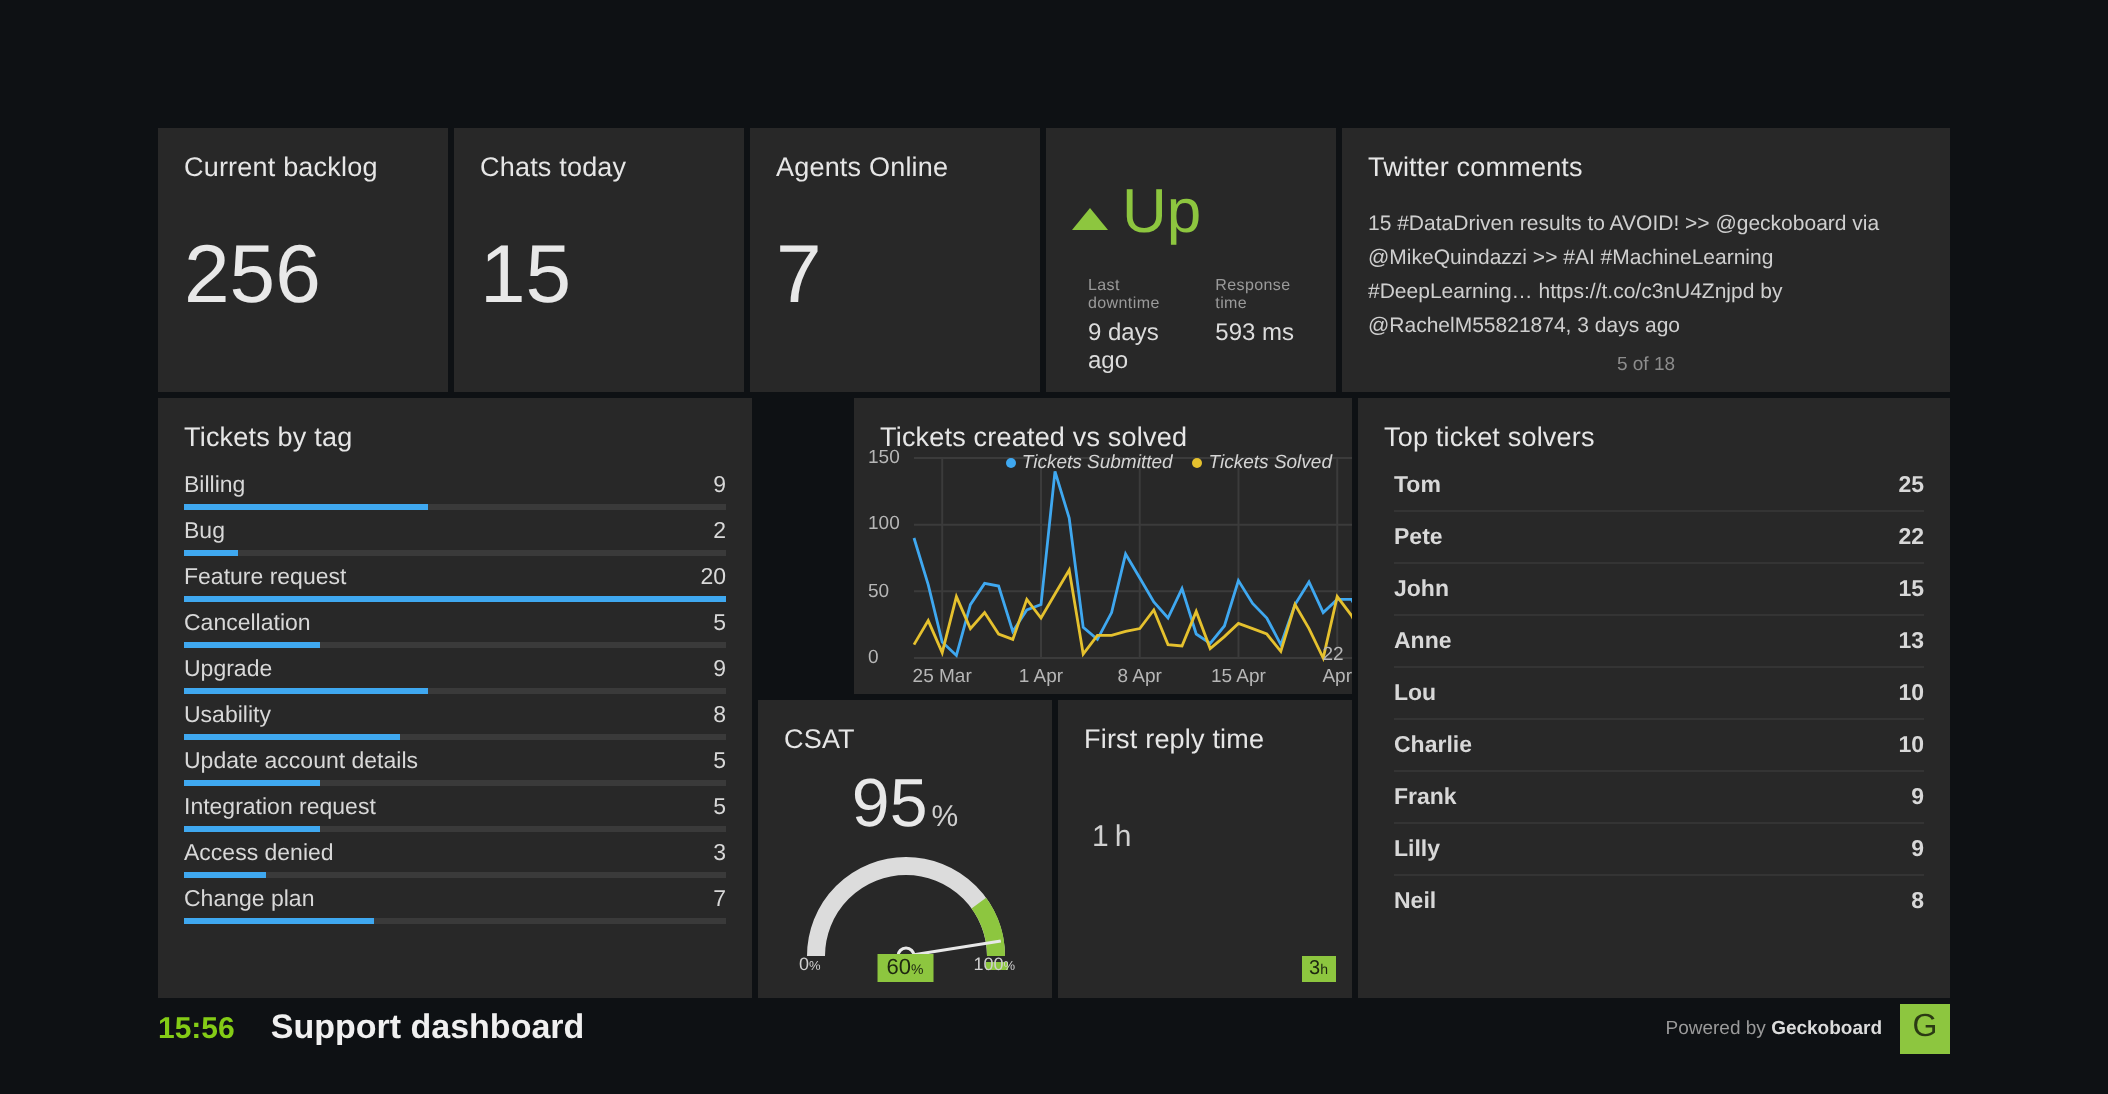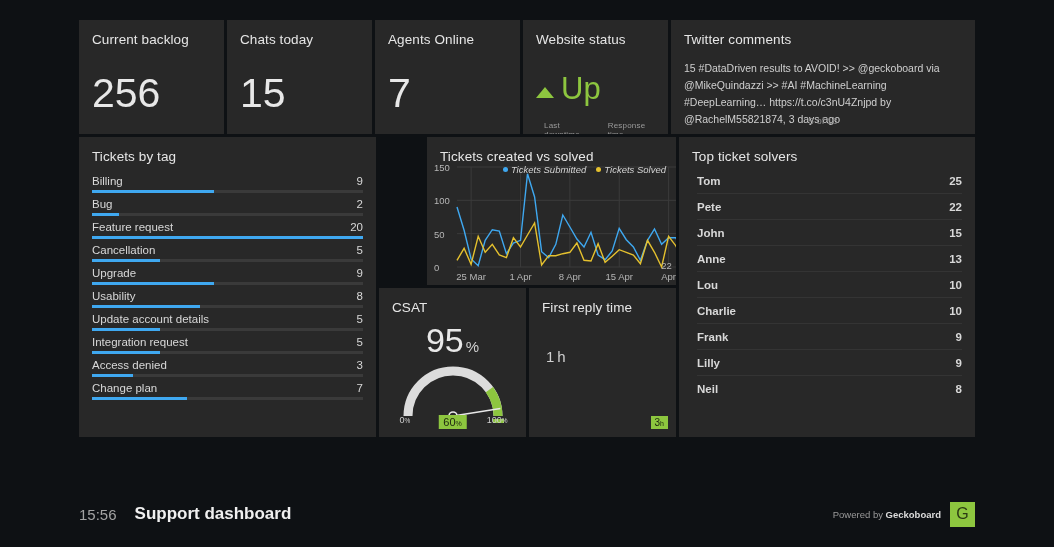--- a/index.html
+++ b/index.html
@@ -8,21 +8,21 @@
     background: #0e1114;
     font-family: "Liberation Sans", sans-serif;
     overflow: hidden;
   }
   .dash {
     position: relative;
     width: 1054px; height: 547px;
     padding: 20px 79px 0 79px;
   }
   .row { display: flex; gap: 3px; }
-  .row-top { height: 114px; }
+  .row-top { height: 132px; margin-top: 44px; }
   .row-bottom { height: 300px; margin-top: 3px; }
   .panel {
     background: #282828;
     position: relative;
     overflow: hidden;
   }
   .panel-title {
     font-size: 13.5px;
     color: #e6e6e6;
     font-weight: 400;
@@ -136,21 +136,21 @@
     display: flex; justify-content: space-between; align-items: center;
     height: 26px; border-bottom: 1px solid #343434; font-size: 11.5px; color: #d8d8d8;
   }
   .solver-row:last-child { border-bottom: none; }
 
   
   .footer {
     position: absolute; left: 79px; right: 79px; bottom: 18px;
     height: 30px; display: flex; align-items: center;
   }
-  .clock { font-size: 15px; color: #a3a3a3; }
+  .clock { font-size: 15px; color: #84cc16; font-weight: bold; }
   .dash-title { font-size: 17px; color: #f0f0f0; font-weight: bold; margin-left: 18px; }
   .powered { margin-left: auto; display: flex; align-items: center; gap: 9px; }
   .powered-txt { font-size: 9.5px; color: #9a9a9a; }
   .powered-txt b { color: #dcdcdc; font-weight: bold; }
   .gecko-logo {
     width: 25px; height: 25px; background: #8dc63f; color: #2b3a14;
     display: flex; align-items: center; justify-content: center;
     font-size: 16px;
   }
 </style>
@@ -170,21 +170,20 @@
       <div class="panel-title">Chats today</div>
       <div class="kpi-value">15</div>
     </div>
 
     <div class="panel kpi">
       <div class="panel-title">Agents Online</div>
       <div class="kpi-value">7</div>
     </div>
 
     <div class="panel status">
-      <div class="panel-title">Website status</div>
       <div class="status-main">
         <div class="tri-up"></div>
         <div class="status-word">Up</div>
       </div>
       <div class="status-meta">
         <div>
           <div class="meta-lbl">Last downtime</div>
           <div class="meta-val">9 days ago</div>
         </div>
         <div>

